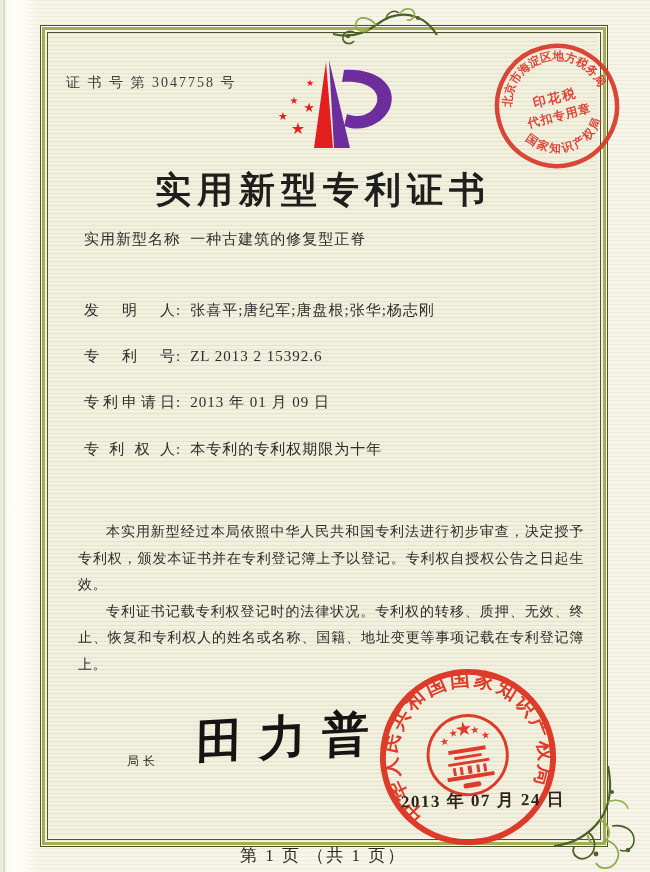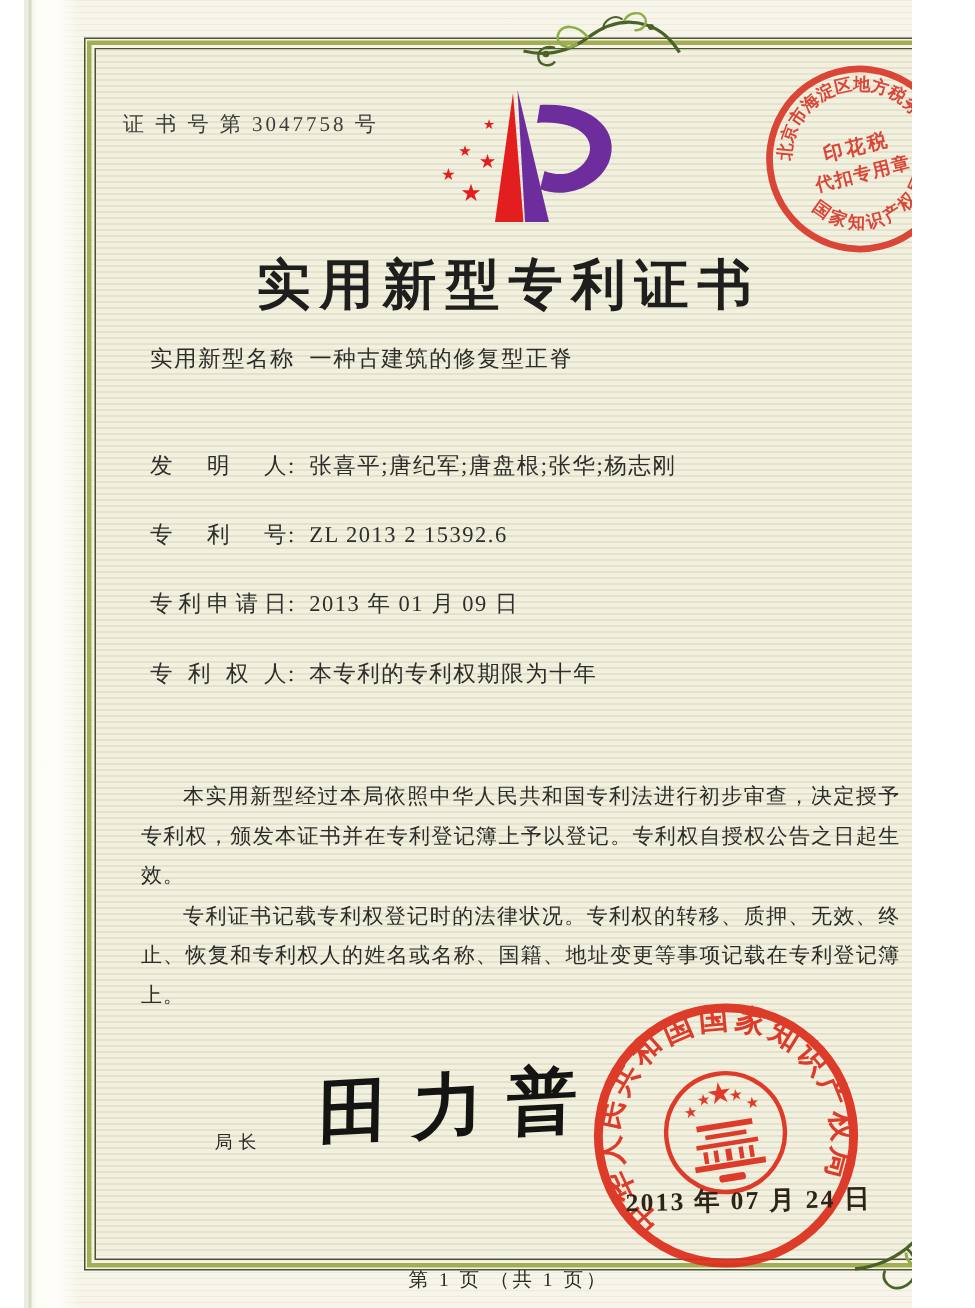--- a/index.html
+++ b/index.html
@@ -1,19 +1,19 @@
 <!DOCTYPE html>
 <html><head>
 <meta charset="utf-8">
 <style>
   html,body{margin:0;padding:0;}
   body{width:650px;height:872px;font-family:"Liberation Serif","DejaVu Serif",serif;}
-  .page{position:relative;width:592px;height:872px;overflow:hidden;
+  .page{position:relative;width:650px;height:872px;overflow:hidden;
     background:#f7f5e9;
-    background-image:repeating-linear-gradient(180deg, rgba(170,180,140,.14) 0 1px, rgba(0,0,0,0) 1px 4px);margin-left:16px;}
+    background-image:repeating-linear-gradient(180deg, rgba(170,180,140,.14) 0 1px, rgba(0,0,0,0) 1px 4px);}
   .scan-edge{position:absolute;left:0;top:0;width:38px;height:100%;
     background:linear-gradient(90deg,#e9e9df 0,#fdfdf7 9px,#fefdf9 22px,rgba(247,245,233,0) 38px);}
   .scan-edge-line{position:absolute;left:3px;top:0;width:2px;height:100%;background:#cdd2ae;opacity:.7;}
 
   
   .frame{position:absolute;left:40px;top:25px;width:566px;height:820px;border:1px solid #4a5430;}
   .frame::before{content:'';position:absolute;inset:1px;border:3px solid #a4ad52;}
   .frame::after{content:'';position:absolute;inset:6px;border:1px solid #49532f;}
   .cert-bg{position:absolute;left:48px;top:33px;width:550px;height:804px;
     background:#f3f0df;
@@ -44,21 +44,21 @@
   .signature{position:absolute;left:196px;top:706px;font-size:47px;font-weight:900;letter-spacing:16px;
     color:#141412;transform:rotate(-3deg) skewX(-4deg);}
 
   .office-seal{position:absolute;left:374px;top:663px;width:188px;height:188px;transform:rotate(-9deg);opacity:.93;z-index:3;}
   .office-seal svg{width:100%;height:100%;}
   .office-seal text{font-family:"Liberation Serif","DejaVu Serif",serif;font-weight:bold;}
   .seal-date{position:absolute;left:401px;top:789px;font-size:17px;font-weight:bold;color:#2e2318;
     letter-spacing:1.5px;z-index:4;transform:rotate(-1deg);}
 
   .page-footer{position:absolute;left:40px;top:844px;width:566px;text-align:center;
-    font-size:13px;letter-spacing:2px;color:#2a2a26;}
+    font-size:17px;letter-spacing:2px;color:#2a2a26;}
 
   .flourish{position:absolute;z-index:2;}
   .flourish-top{left:330px;top:2px;width:108px;height:48px;}
   .flourish-br{left:552px;top:762px;width:96px;height:108px;}
 </style>
 </head>
 <body>
 
 <div class="page">
 

